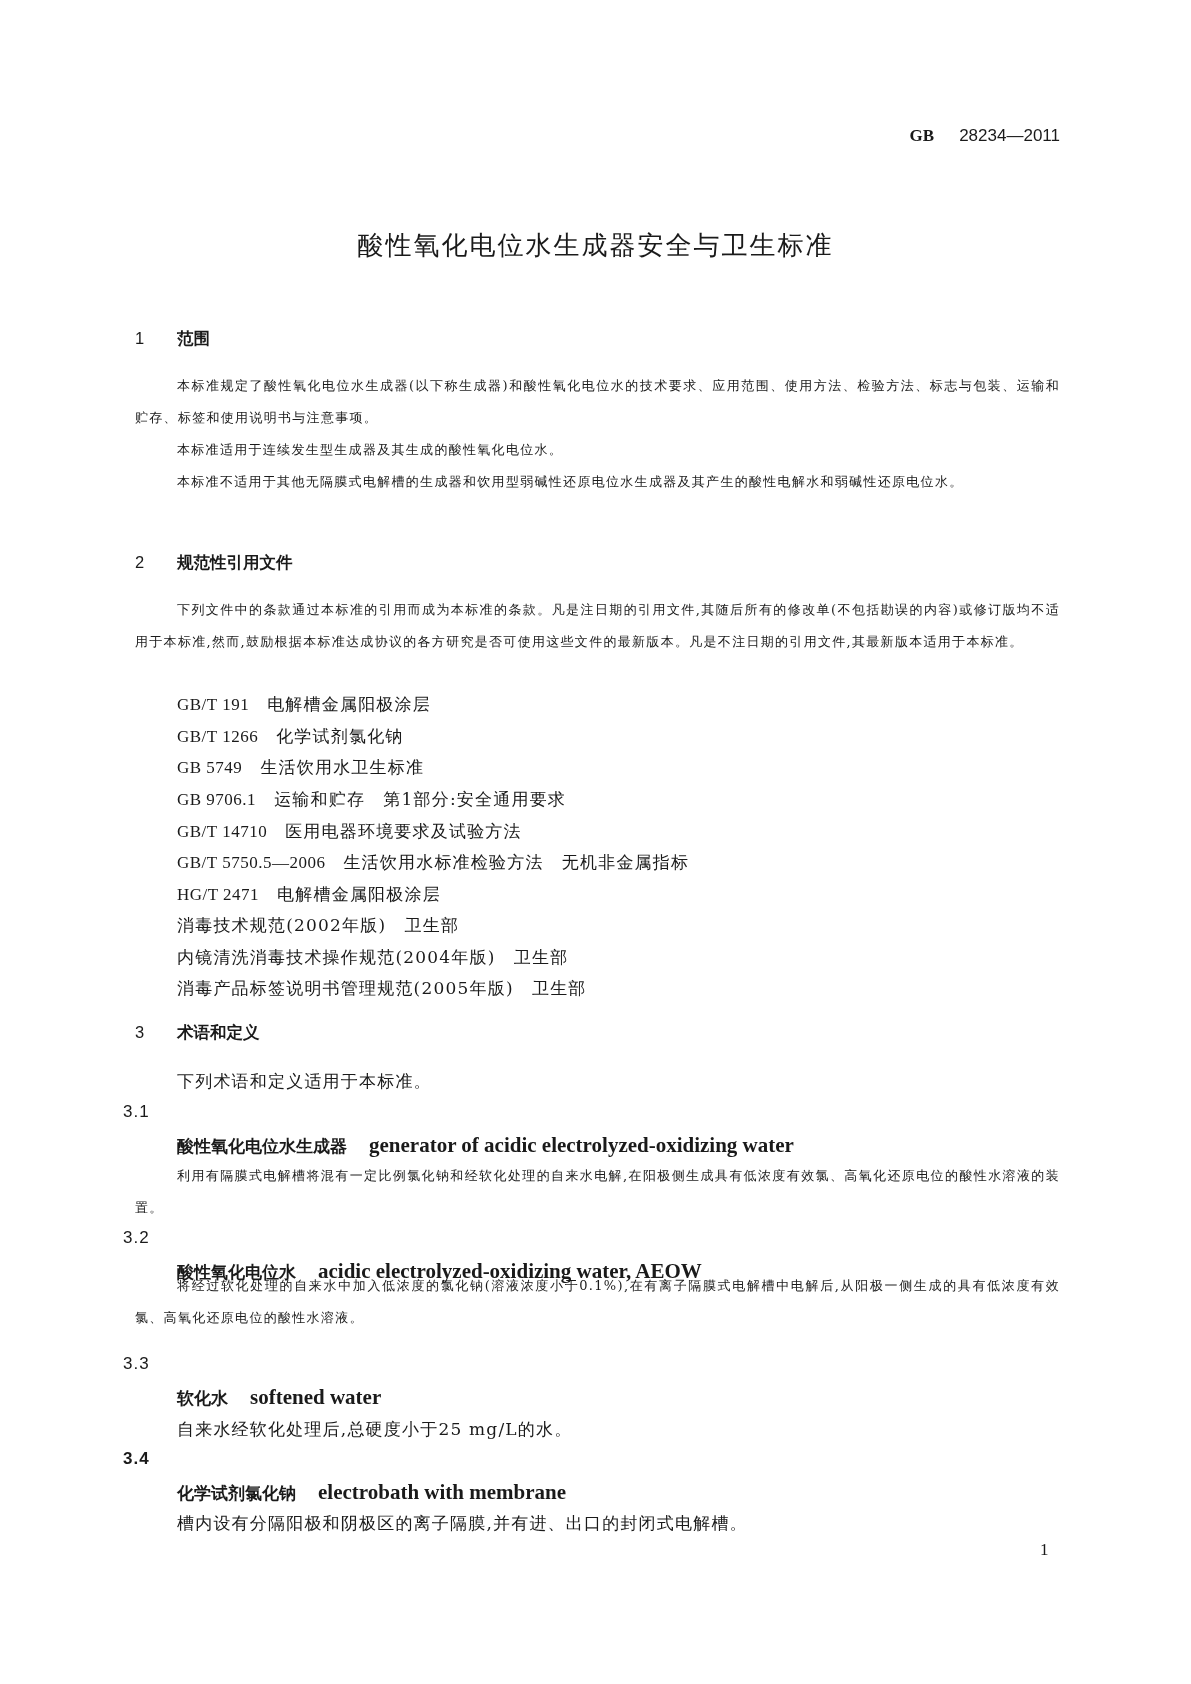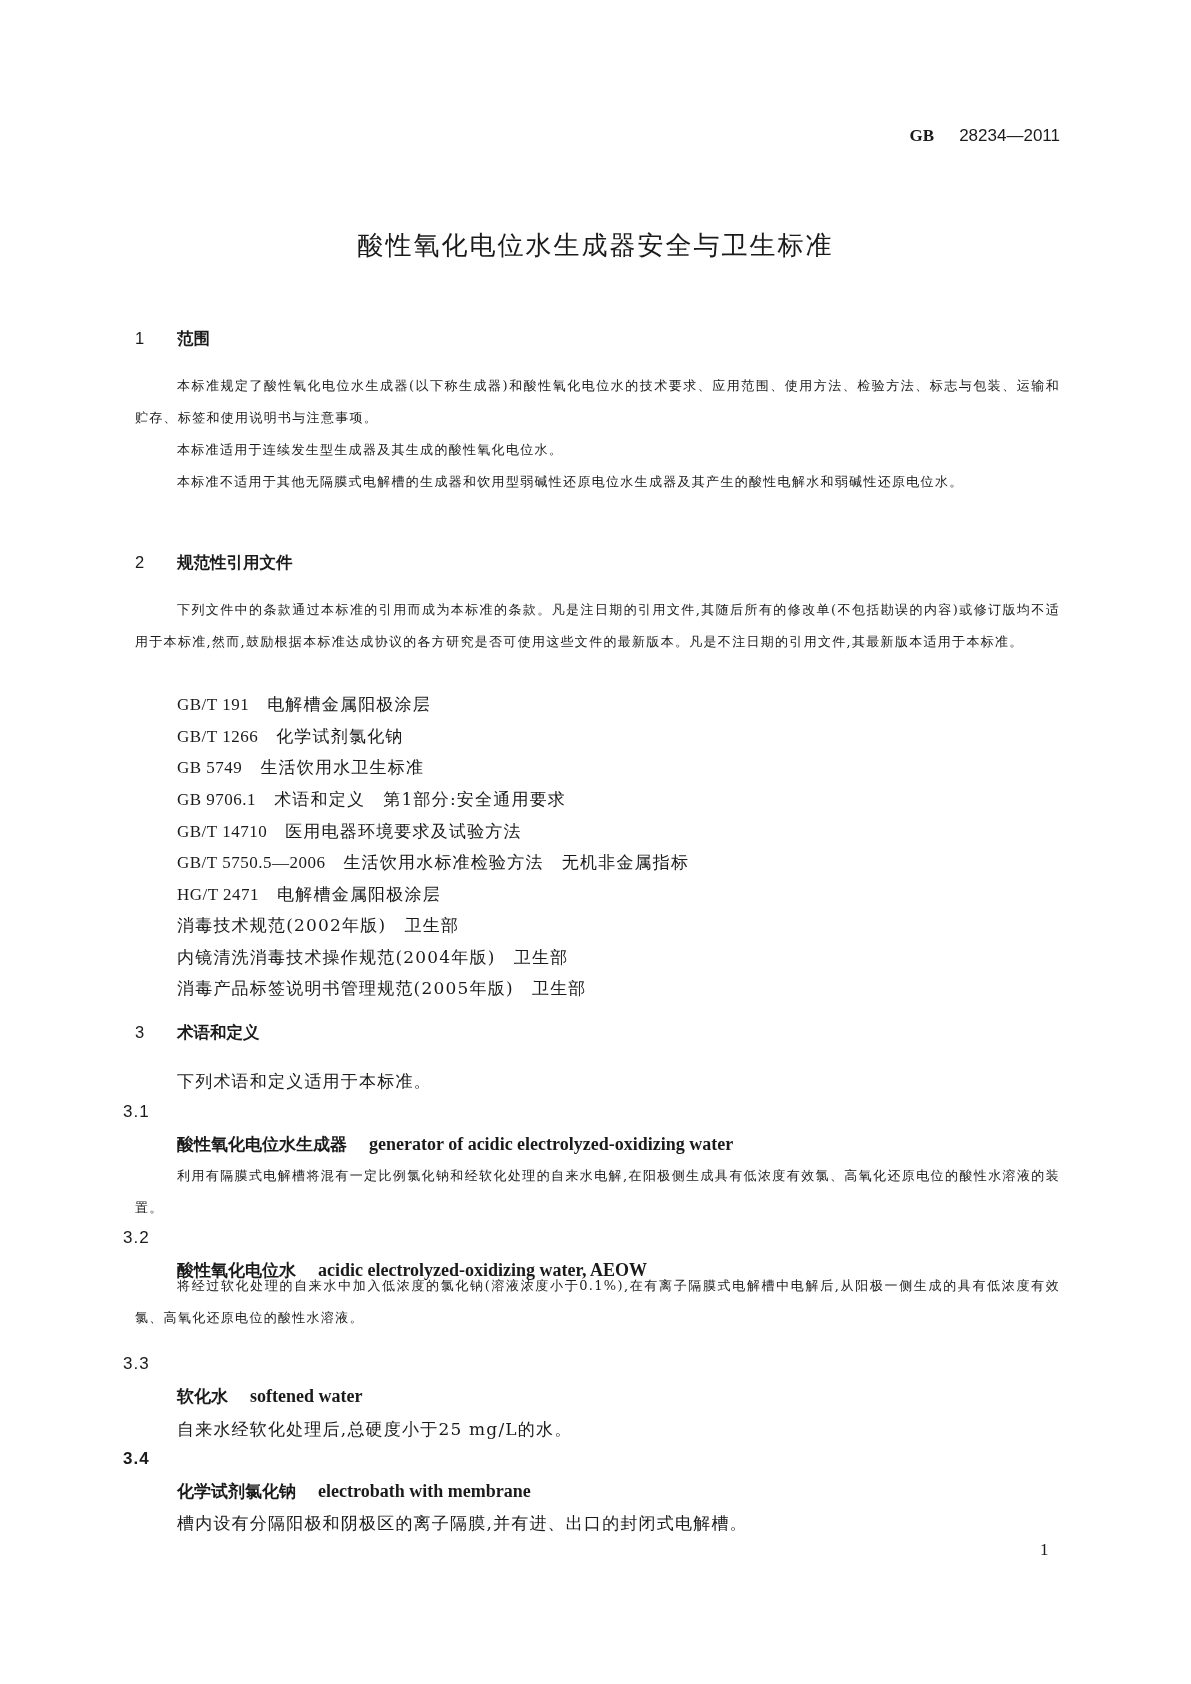--- a/index.html
+++ b/index.html
@@ -31,21 +31,21 @@
   .line { font-size: 17px; letter-spacing: 1.2px; }
   .ref { left: 177px; }
   .ref .code { font-family: "Liberation Serif", serif; margin-right: 18px; letter-spacing: 0.5px; }
   .clause-no {
     left: 123px; font-size: 17px; font-family: "Liberation Sans", sans-serif; letter-spacing: 1px;
   }
   .term {
     left: 177px; font-size: 17px; font-weight: bold;
     font-family: "DejaVu Sans", sans-serif;
   }
-  .term .en { font-family: "Liberation Serif", serif; margin-left: 22px; font-size: 18px; }
+  .term .en { font-family: "Liberation Serif", serif; margin-left: 22px; font-size: 21px; }
   .page-no {
     left: 1040px; top: 1540px; font-size: 17px; font-family: "Liberation Serif", serif;
   }
 </style>
 </head>
 <body>
 
 <div class="abs std-no"><b>GB</b><span>28234—2011</span></div>
 
 <div class="abs doc-title">酸性氧化电位水生成器安全与卫生标准</div>
@@ -54,21 +54,21 @@
 <div class="para" style="top:370px;">本标准规定了酸性氧化电位水生成器(以下称生成器)和酸性氧化电位水的技术要求、应用范围、使用方法、检验方法、标志与包装、运输和贮存、标签和使用说明书与注意事项。</div>
 <div class="para" style="top:434px;">本标准适用于连续发生型生成器及其生成的酸性氧化电位水。</div>
 <div class="para" style="top:466px;">本标准不适用于其他无隔膜式电解槽的生成器和饮用型弱碱性还原电位水生成器及其产生的酸性电解水和弱碱性还原电位水。</div>
 
 <div class="abs sec-head" style="left:135px; top:552px;"><span class="num">2</span><span>规范性引用文件</span></div>
 <div class="para" style="top:594px;">下列文件中的条款通过本标准的引用而成为本标准的条款。凡是注日期的引用文件,其随后所有的修改单(不包括勘误的内容)或修订版均不适用于本标准,然而,鼓励根据本标准达成协议的各方研究是否可使用这些文件的最新版本。凡是不注日期的引用文件,其最新版本适用于本标准。</div>
 
 <div class="abs line ref" style="top:693px;"><span class="code">GB/T 191</span><span>电解槽金属阳极涂层</span></div>
 <div class="abs line ref" style="top:725px;"><span class="code">GB/T 1266</span><span>化学试剂氯化钠</span></div>
 <div class="abs line ref" style="top:756px;"><span class="code">GB 5749</span><span>生活饮用水卫生标准</span></div>
-<div class="abs line ref" style="top:788px;"><span class="code">GB 9706.1</span><span>术语和定义　第1部分:安全通用要求</span></div>
+<div class="abs line ref" style="top:788px;"><span class="code">GB 9706.1</span><span>运输和贮存　第1部分:安全通用要求</span></div>
 <div class="abs line ref" style="top:820px;"><span class="code">GB/T 14710</span><span>医用电器环境要求及试验方法</span></div>
 <div class="abs line ref" style="top:851px;"><span class="code">GB/T 5750.5—2006</span><span>生活饮用水标准检验方法　无机非金属指标</span></div>
 <div class="abs line ref" style="top:883px;"><span class="code">HG/T 2471</span><span>电解槽金属阳极涂层</span></div>
 <div class="abs line ref" style="top:914px;"><span>消毒技术规范(2002年版)　卫生部</span></div>
 <div class="abs line ref" style="top:946px;"><span>内镜清洗消毒技术操作规范(2004年版)　卫生部</span></div>
 <div class="abs line ref" style="top:977px;"><span>消毒产品标签说明书管理规范(2005年版)　卫生部</span></div>
 
 <div class="abs sec-head" style="left:135px; top:1022px;"><span class="num">3</span><span>术语和定义</span></div>
 <div class="abs line" style="left:177px; top:1070px;">下列术语和定义适用于本标准。</div>
 

